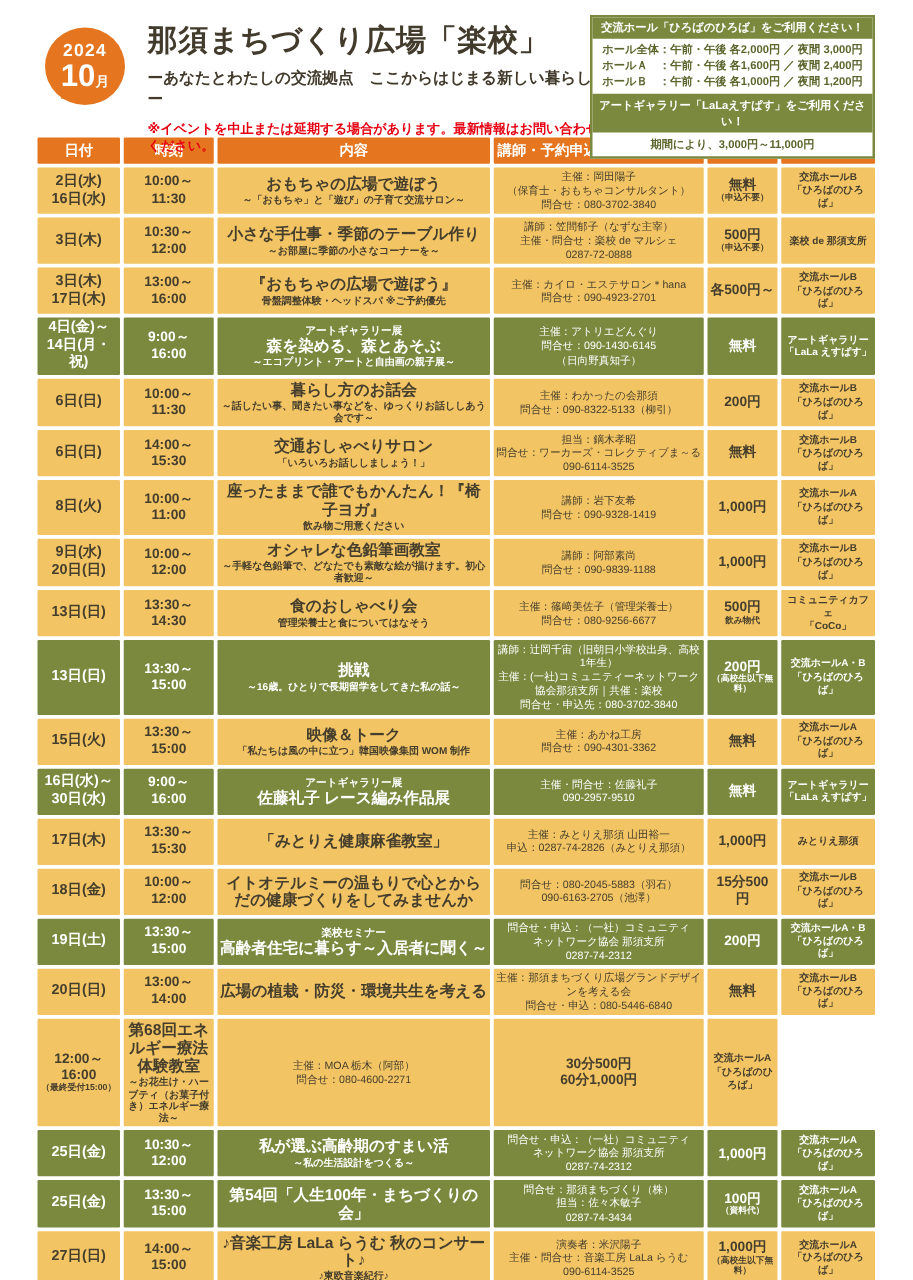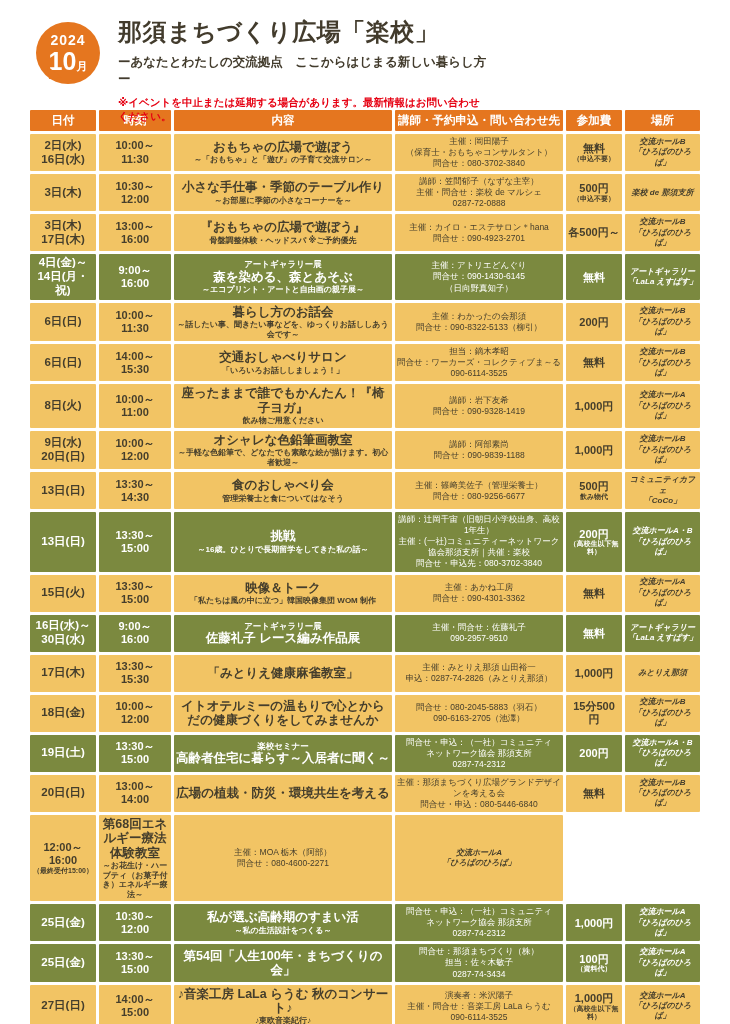--- a/index.html
+++ b/index.html
@@ -56,21 +56,21 @@
   .row.green .cell { background:var(--olive); color:#fff; }
   .c-date { font-weight:bold; font-size:11.5px; }
   .c-time { font-weight:bold; font-size:11px; }
   .c-time .note { font-size:7px; }
   .c-content .pre { font-weight:bold; font-size:8.5px; }
   .c-content .main { font-weight:bold; font-size:12.5px; line-height:1.15; }
   .c-content .sub { font-weight:bold; font-size:8px; margin-top:1px; }
   .c-contact { font-weight:normal; font-size:8.5px; line-height:1.3; }
   .c-fee { font-weight:bold; font-size:11px; line-height:1.15; }
   .c-fee .fsub { font-size:7px; font-weight:bold; }
-  .c-place { font-weight:bold; font-size:8px; line-height:1.3;font-style:italic; }
+  .c-place { font-weight:bold; font-size:8px; line-height:1.3; }
 
   
   .footer { margin-top:7px; display:flex; gap:10px; align-items:flex-start; }
   .logo { width:62px; color:var(--olive); line-height:1.05; flex:none; }
   .logo .l1 { font-size:21px; font-weight:bold; letter-spacing:6px; }
 
   .map { flex:none; }
   .orginfo { width:210px; flex:none; position:relative; }
   .org-name { font-size:12px; font-weight:bold; color:#737373; }
   .org-addr { font-size:9.5px; font-weight:bold; margin-top:3px; color:#4a452f; }
@@ -92,20 +92,28 @@
   <div class="header">
     <div class="bubble">
       <div class="yr">2024</div>
       <div class="mo"><span>10</span><small>月</small></div>
     </div>
     <div class="titleblock">
       <div class="title">那須まちづくり広場「楽校」</div>
       <div class="subtitle">ーあなたとわたしの交流拠点　ここからはじまる新しい暮らし方ー</div>
       <div class="notice">※イベントを中止または延期する場合があります。最新情報はお問い合わせください。</div>
     </div>
+    <div class="pricebox">
+      <div class="pb-bar">交流ホール「ひろばのひろば」をご利用ください！</div>
+      <div class="pb-body">ホール全体：午前・午後 各2,000円 ／ 夜間 3,000円
+ホールＡ　：午前・午後 各1,600円 ／ 夜間 2,400円
+ホールＢ　：午前・午後 各1,000円 ／ 夜間 1,200円</div>
+      <div class="pb-bar">アートギャラリー「LaLaえすぱす」をご利用ください！</div>
+      <div class="pb-body last">期間により、3,000円～11,000円</div>
+    </div>
   </div>
 
   <div class="etable">
     <div class="thead">
         <div class="th">日付</div>
         <div class="th">時刻</div>
         <div class="th">内容</div>
         <div class="th">講師・予約申込・問い合わせ先</div>
         <div class="th">参加費</div>
         <div class="th">場所</div>
@@ -511,20 +519,24 @@
             <div>12:00～16:00</div>
             <div class="note">（最終受付15:00）</div>
           </div>
           <div class="cell c-content">
             <div class="main">第68回エネルギー療法体験教室</div>
             <div class="sub">～お花生け・ハーブティ（お菓子付き）エネルギー療法～</div>
           </div>
           <div class="cell c-contact">
             <div>主催：MOA 栃木（阿部）</div>
             <div>問合せ：080-4600-2271</div>
+          </div>
+          <div class="cell c-fee">
+            <div>30分500円</div>
+            <div>60分1,000円</div>
           </div>
           <div class="cell c-place">
             <div>交流ホールA</div>
             <div>「ひろばのひろば」</div>
           </div>
         </div>
         <div class="row green">
           <div class="cell c-date">
             <div>25日(金)</div>
           </div>

